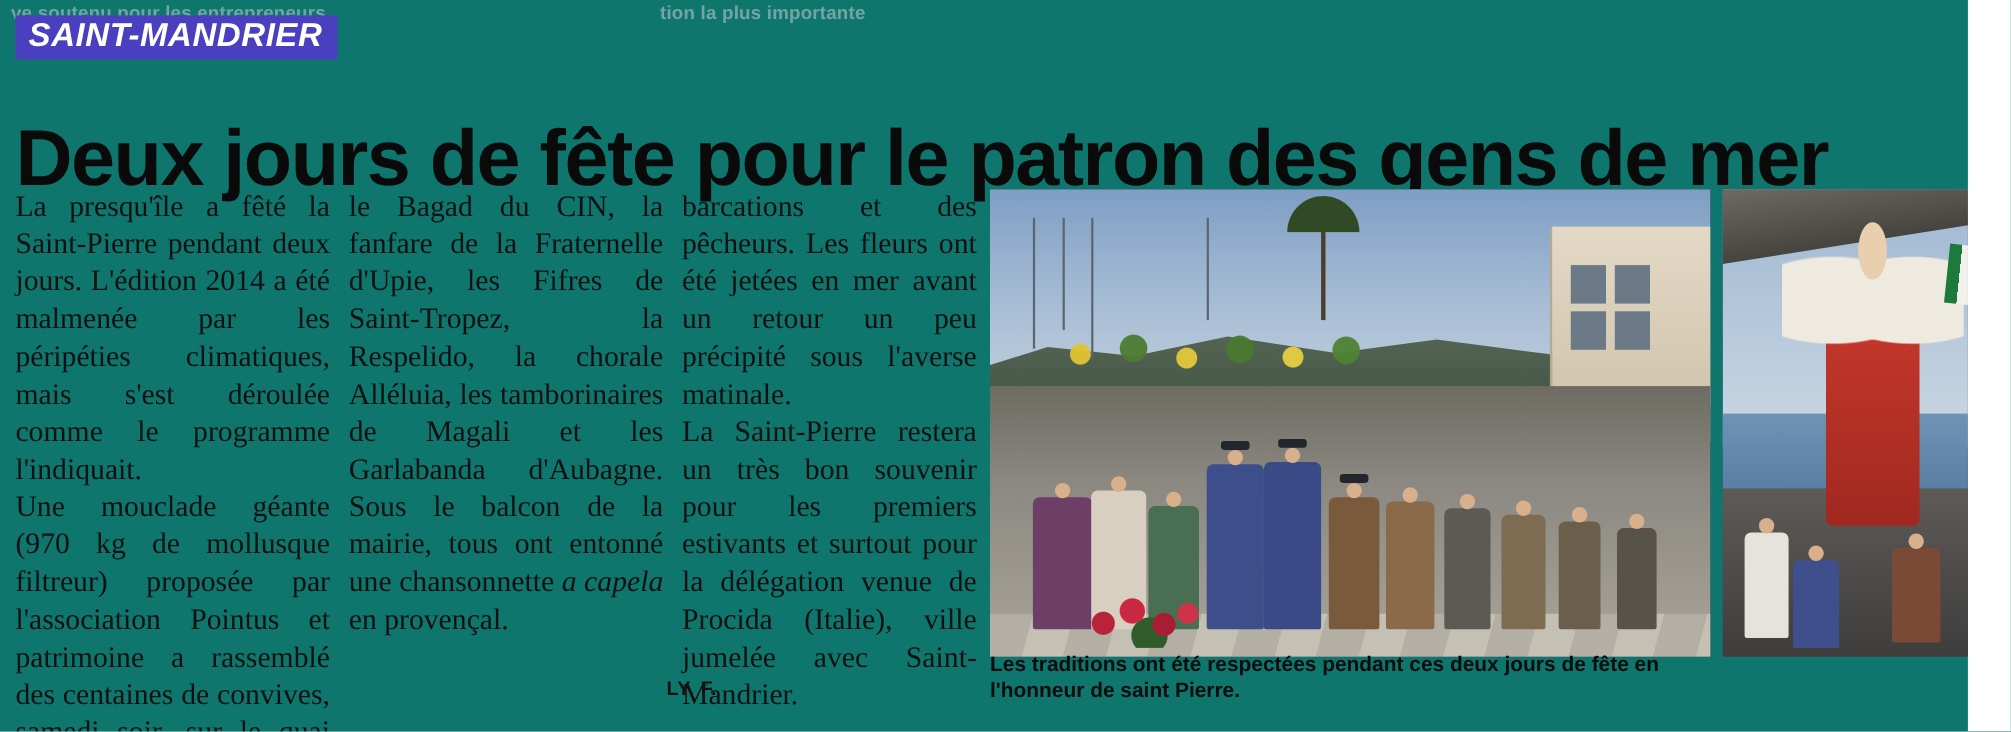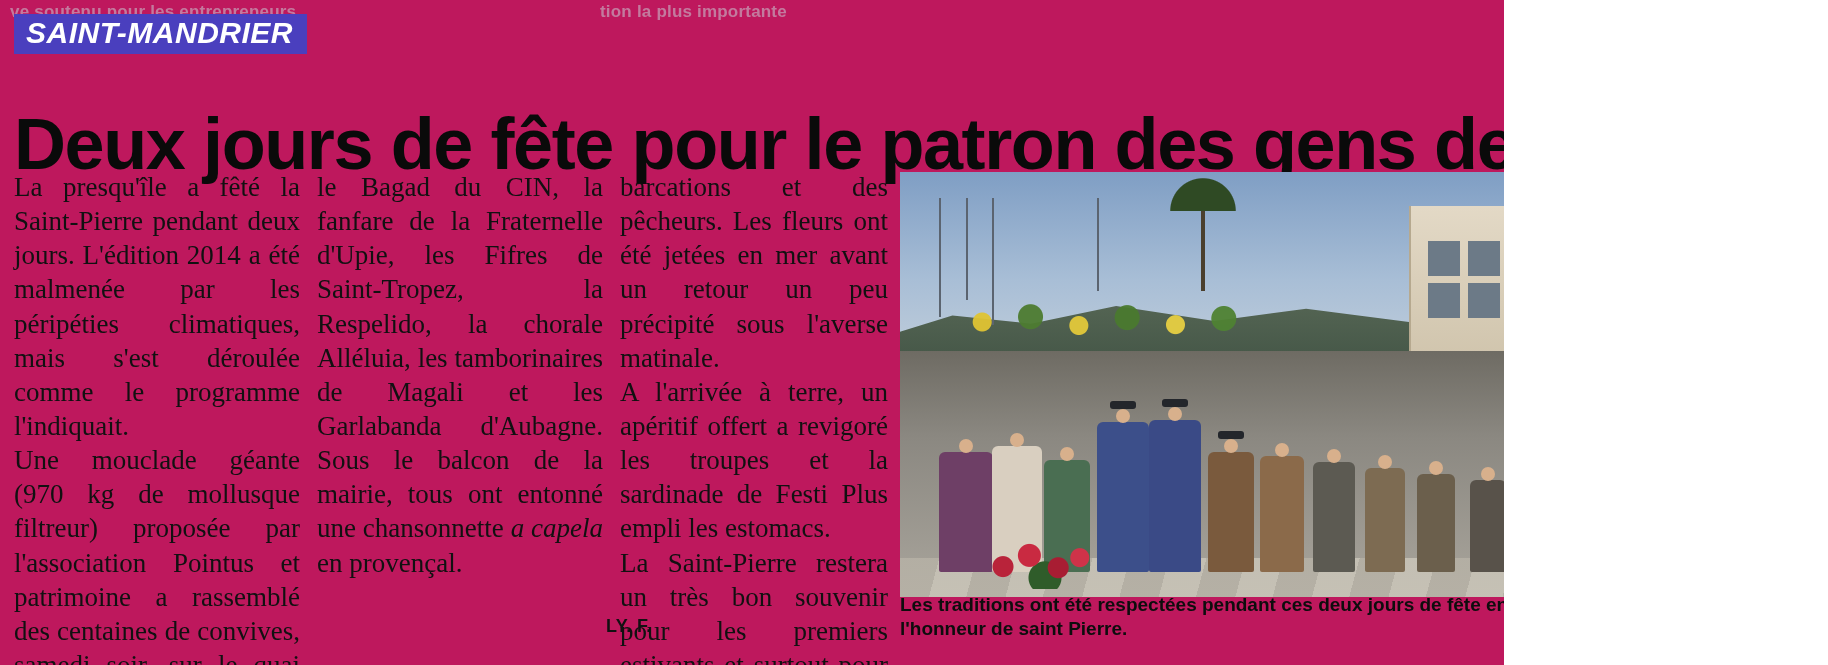--- a/index.html
+++ b/index.html
@@ -10,23 +10,23 @@
     width: 1828px;
     height: 665px;
     background: #ffffff;
     font-family: "Liberation Serif", serif;
     color: #111111;
     overflow: hidden;
     position: relative;
   }
   .page {
     position: relative;
-    width: 1504px;
+    width: 1789px;
     height: 665px;
-    background: #be185d;
+    background: #0f766e;
     overflow: hidden;
     text-decoration: underline;
   }
   
   .ghost-line {
     position: absolute;
     top: 2px;
     left: 0;
     width: 1828px;
     height: 26px;
@@ -311,21 +311,20 @@
       <p>La presqu'île a fêté la Saint-Pierre pendant deux jours. L'édition 2014 a été malmenée par les péripéties climatiques, mais s'est déroulée comme le programme l'indiquait.</p>
       <p>Une mouclade géante (970 kg de mollusque filtreur) proposée par l'association Pointus et patrimoine a rassemblé des centaines de convives, samedi soir, sur le quai d'honneur. A la nuit tombée, le défilé a pris le départ de la plage du Canon : un cortège traditionnel mené par</p>
     </div>
 
     <div class="col col2">
       <p><span>le Bagad du CIN, la fanfare de la Fraternelle d'Upie, les Fifres de Saint-Tropez, la Respelido, la chorale Alléluia, les tamborinaires de Magali et les Garlabanda d'Aubagne. Sous le balcon de la mairie, tous ont entonné une chansonnette </span><em class="ital">a capela</em><span> en provençal.</span></p>
     </div>
 
     <div class="col col3">
       <p>barcations et des pêcheurs. Les fleurs ont été jetées en mer avant un retour un peu précipité sous l'averse matinale.</p>
-      <p>A l'arrivée à terre, un apéritif offert a revigoré les troupes et la sardinade de Festi Plus empli les estomacs.</p>
       <p>La Saint-Pierre restera un très bon souvenir pour les premiers estivants et surtout pour la délégation venue de Procida (Italie), ville jumelée avec Saint-Mandrier.</p>
     </div>
   </div>
 
   <div class="byline">LY. F.</div>
 
   <div class="photo-main">
     <div class="sky"></div>
     <div class="hills"></div>
     <div class="mast" style="left:6%;"></div>

